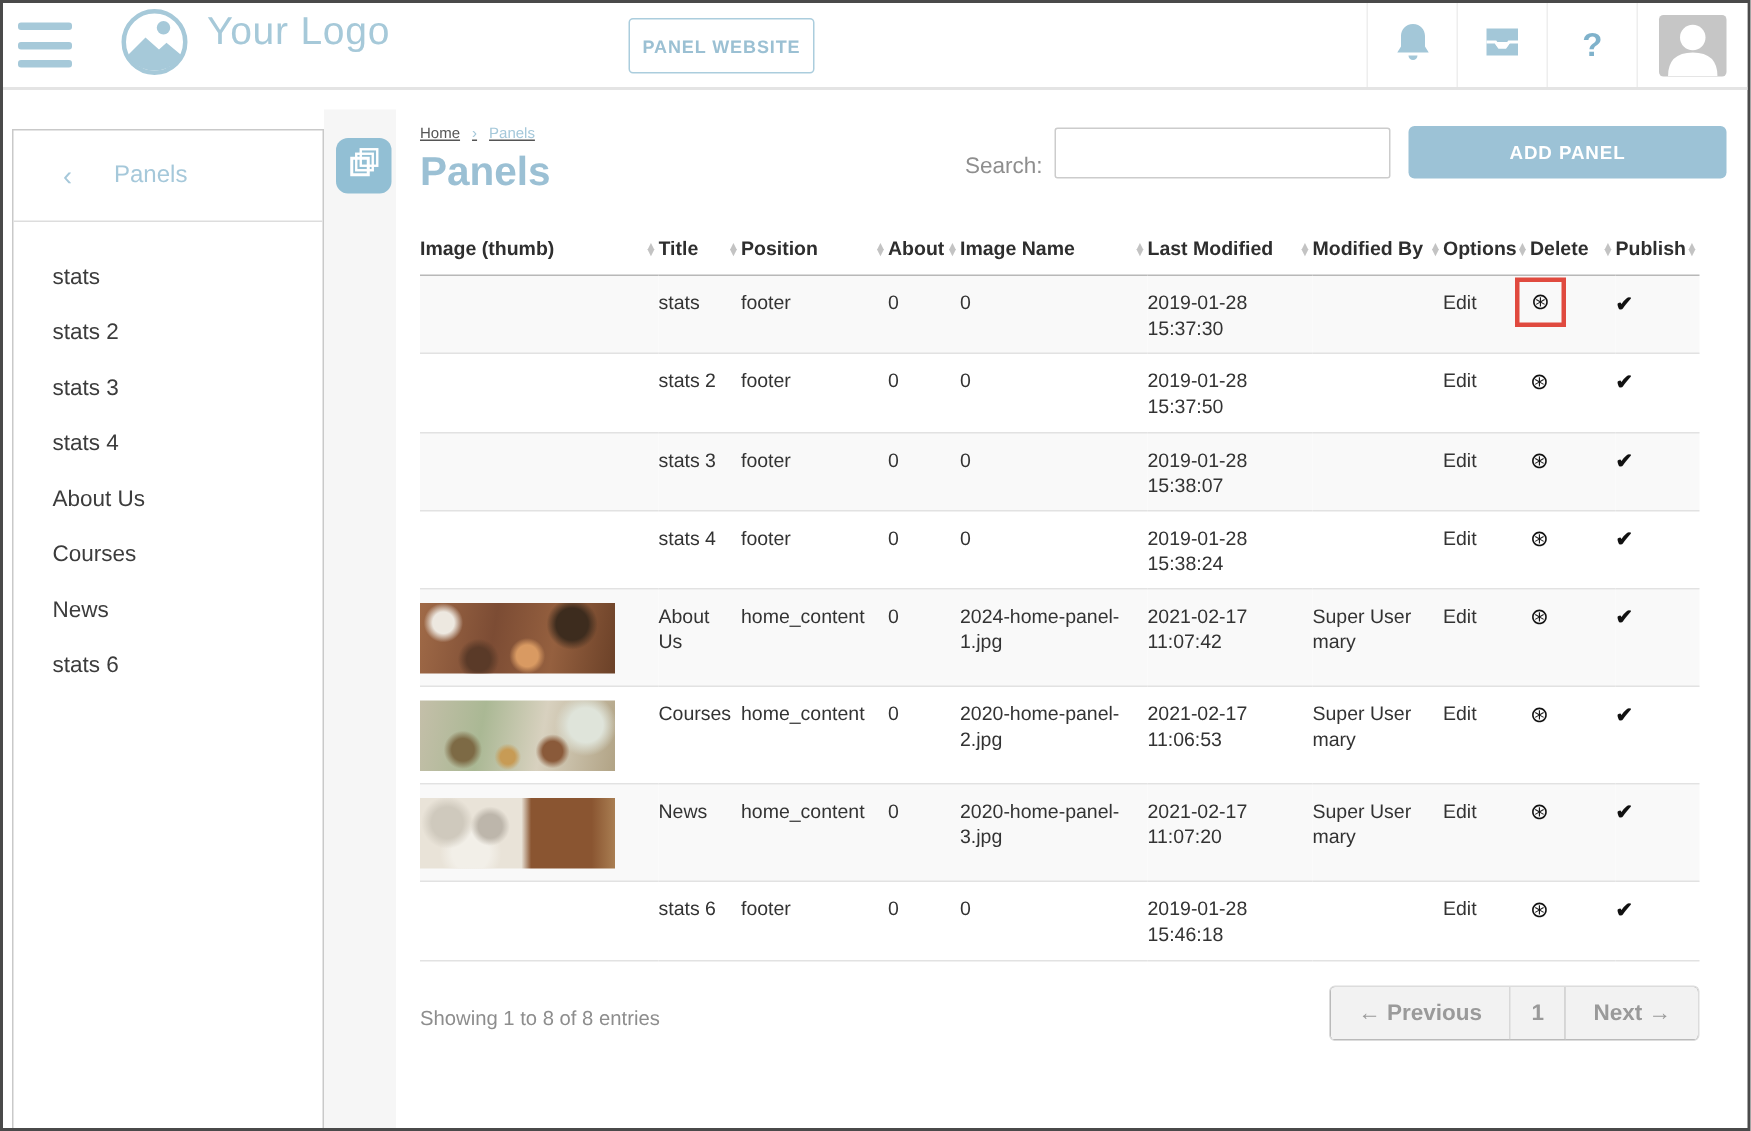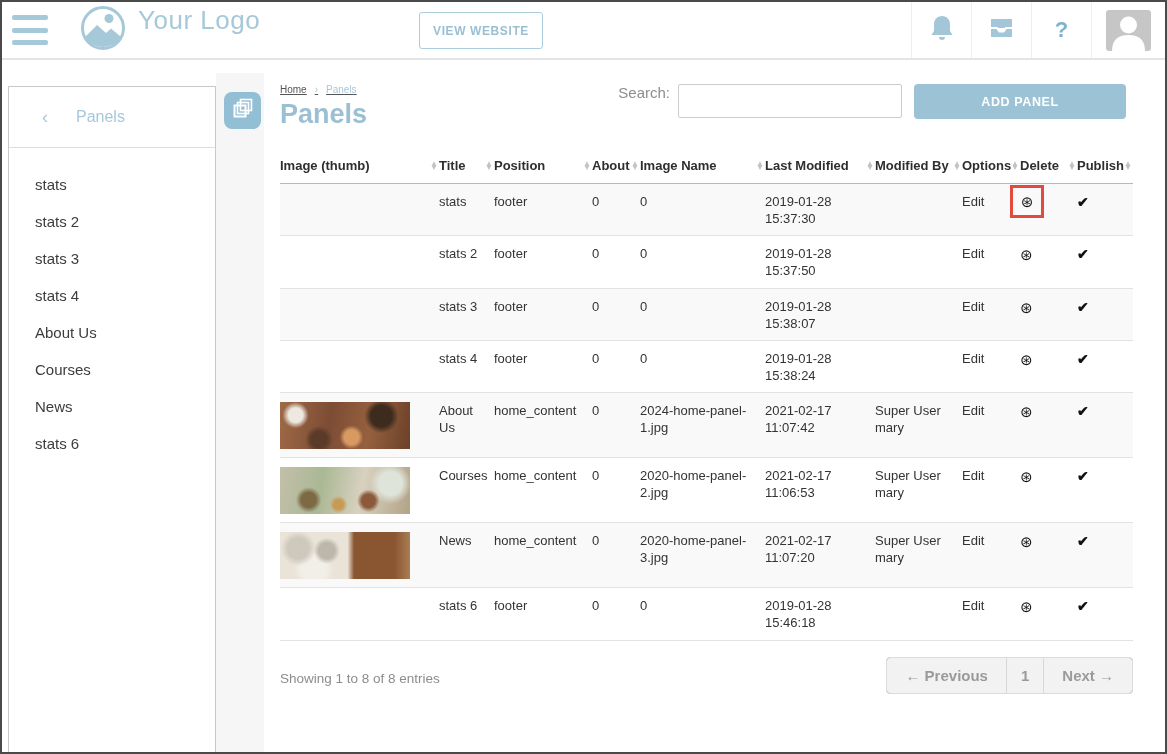--- a/index.html
+++ b/index.html
@@ -54,21 +54,21 @@
     position:absolute; left:222px; top:32px; width:37px; height:37px;
     background:#92bfd4; border:none; border-radius:8px; cursor:pointer;
     display:flex; align-items:center; justify-content:center;
   }
   
   .main-area { flex:1; padding:24px 36px 0 16px; position:relative; }
   .breadcrumb { font-size:10px; color:#555;text-decoration:underline; }
   .breadcrumb .crumb-sep, .breadcrumb .crumb-current { color:#a5c8da; }
   .breadcrumb .crumb-sep { margin:0 8px; }
   .page-title { color:#9bc0d4; font-size:27px; font-weight:bold; margin-top:4px; }
-  .search-area { position:absolute; top:24px; right:43px; display:flex; align-items:flex-start; }
+  .search-area { position:absolute; top:24px; right:18px; display:flex; align-items:flex-end; }
   .search-area label { color:#8e8e8e; font-size:15px; margin-right:8px; }
   .search-input { width:224px; height:34px; border:1px solid #ccc; border-radius:2px; font-size:14px; padding:0 8px; font-family:"Liberation Sans", sans-serif; }
   .add-panel-btn {
     margin-left:12px; width:212px; height:35px; background:#9cc2d6; border:none; border-radius:4px;
     color:#fff; font-size:12.5px; font-weight:bold; letter-spacing:0.6px; cursor:pointer;
     font-family:"Liberation Sans", sans-serif;
   }
   
   table.panel-table { width:853px; border-collapse:collapse; table-layout:fixed; margin-top:22px; }
   .panel-table th {
@@ -139,21 +139,21 @@
   <div class="logo-wrap">
     <span>
       <svg width="46" height="46" viewBox="0 0 46 46">
         <circle cx="23" cy="23" r="20.5" fill="none" stroke="#a6c9d9" stroke-width="3"></circle>
         <circle cx="29" cy="13.5" r="4.5" fill="#a6c9d9"></circle>
         <path d="M6 31 L17 20 L26 28 L31 23.5 L40 31 L40 34 Q33 42 23 42 Q13 42 6 34 Z" fill="#a6c9d9"></path>
       </svg>
     </span>
     <span class="logo-text">Your Logo</span>
   </div>
-  <button class="view-website-btn">VIEW WEBSITE</button>
+  <button class="view-website-btn">PANEL WEBSITE</button>
   <div class="header-right">
     <div class="header-cell">
       <span>
         <svg width="26" height="28" viewBox="0 0 26 28">
           <path d="M13 2 C8 2 5 6 5 10 L5 17 L2.5 21 L23.5 21 L21 17 L21 10 C21 6 18 2 13 2 Z" fill="#a3c7d8"></path>
           <path d="M10 23 a3 3 0 0 0 6 0 Z" fill="#a3c7d8"></path>
         </svg>
       </span>
     </div>
     <div class="header-cell">

